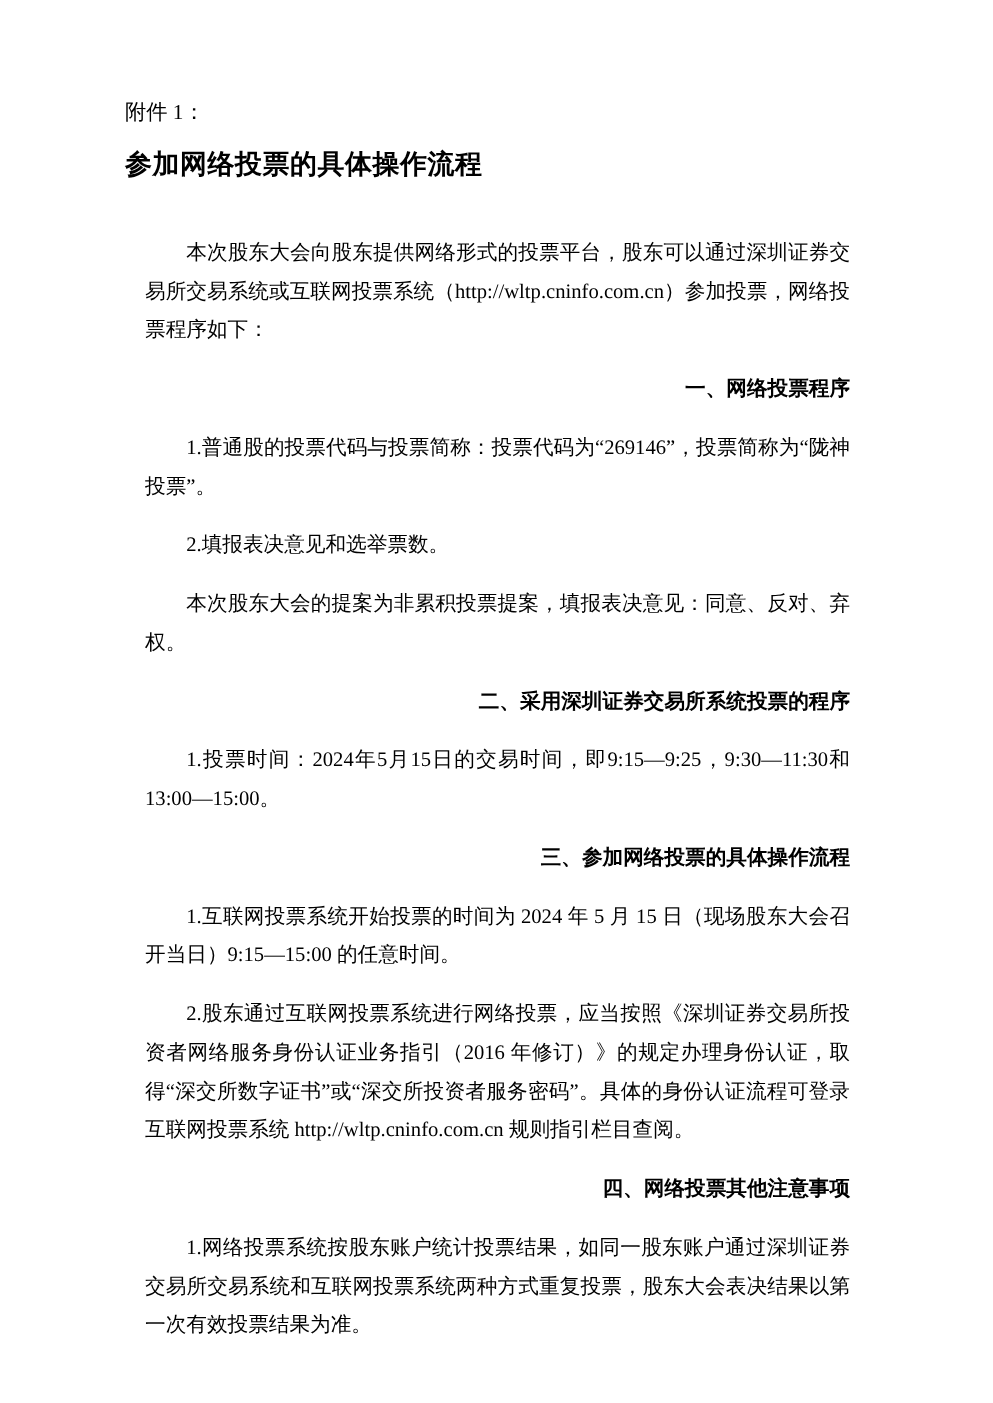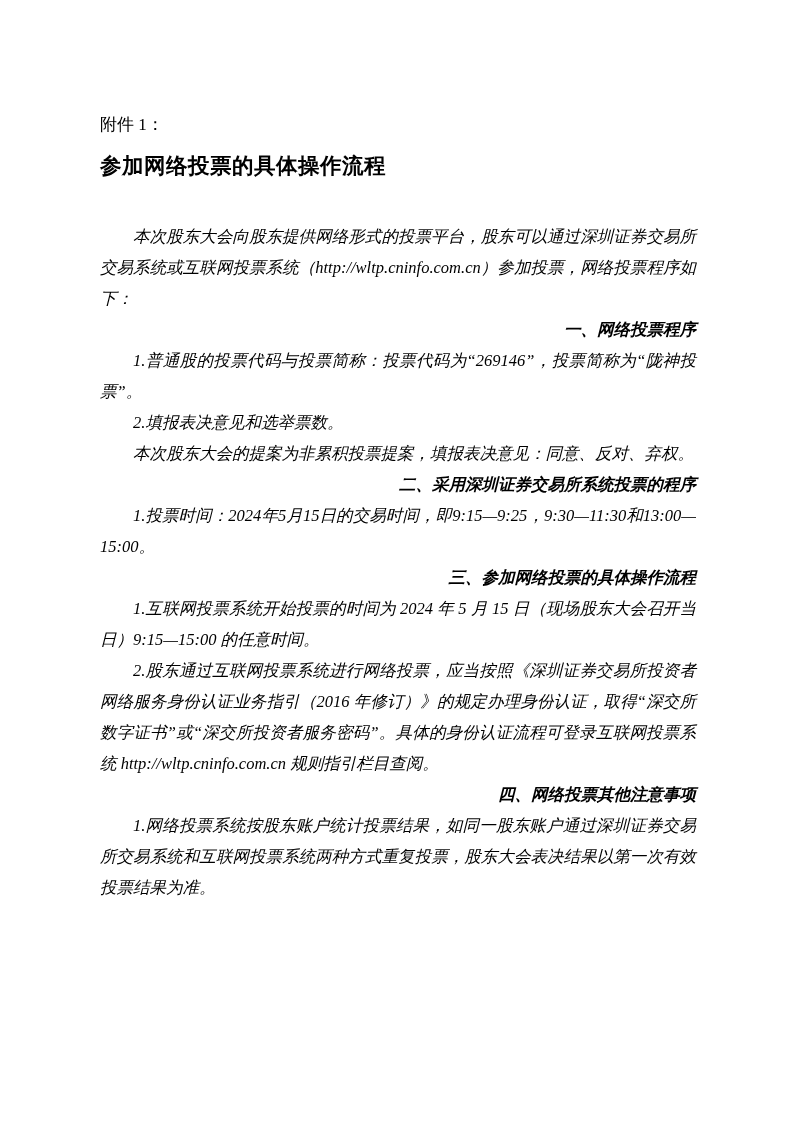--- a/index.html
+++ b/index.html
@@ -8,48 +8,47 @@
     background: #ffffff;
   }
   .page {
     position: relative;
     width: 794px;
     height: 1122px;
     box-sizing: border-box;
     margin: 0 auto;
     background: #ffffff;
     color: #000000;
-    padding: 109px 98px 0 100px;
+    padding: 74px 98px 0 100px;
     overflow: hidden;
     font-family: "Liberation Serif", "DejaVu Serif", serif;
   }
   .attachment-label {
     font-size: 17px;
     line-height: 31px;
     text-align: left;
   }
   .doc-title {
     margin: 10px 0 0 0;
     font-size: 21.5px;
     font-weight: bold;
     line-height: 33px;
     text-align: left;
     letter-spacing: 0.5px;
   }
   .doc-body {
     margin-top: 38px;
   }
   .para {
-    margin: 0;
+    margin: 16px;
     font-size: 16.5px;
     line-height: 31px;
     text-align: justify;
     text-indent: 2em;
     word-break: break-word;
-    font-style: italic;
   }
   .para.heading {
     font-weight: bold;
     text-align: right;
   }
 </style>
 </head>
 <body>
 
 <div class="page">

